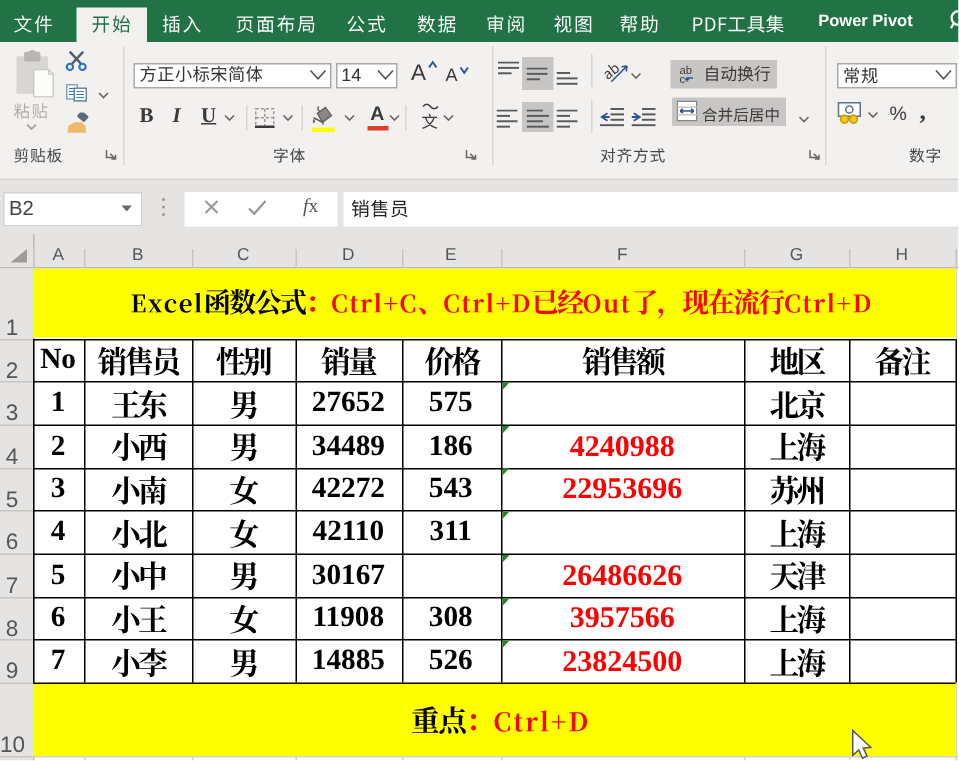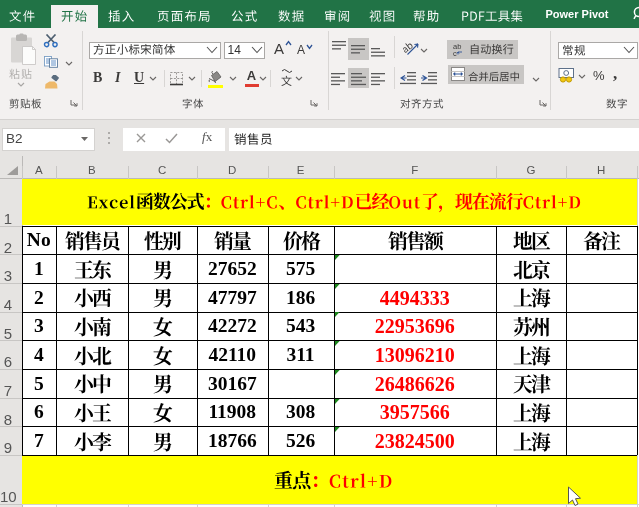--- a/index.html
+++ b/index.html
@@ -620,23 +620,23 @@
       <path d="M0 0 L4.6 0 L0 5 Z" fill="#1c871c"></path>
     </svg>
 <div style="position:absolute;left:21.5px;top:287.6px;width:34.5px;height:24.0px;font:bold 19.5px/1 &quot;Liberation Serif&quot;,serif;color:#000;text-align:center">2</div>
 <svg style="position:absolute;left:73.8px;top:283.3px;overflow:visible" width="38" height="28">
       <use href="#g102" fill="#000" transform="translate(0.00,22.57) scale(0.019800,-0.020520)"></use>
       <use href="#g103" fill="#000" transform="translate(18.00,22.57) scale(0.019800,-0.020520)"></use>
     </svg>
 <svg style="position:absolute;left:153.2px;top:283.3px;overflow:visible" width="20" height="28">
       <use href="#g99" fill="#000" transform="translate(0.00,22.57) scale(0.019800,-0.020520)"></use>
     </svg>
-<div style="position:absolute;left:197.0px;top:287.6px;width:70.5px;height:24.0px;font:bold 19.5px/1 &quot;Liberation Serif&quot;,serif;color:#000;text-align:center">47797</div>
+<div style="position:absolute;left:197.0px;top:287.6px;width:70.5px;height:24.0px;font:bold 19.5px/1 &quot;Liberation Serif&quot;,serif;color:#000;text-align:center">34489</div>
 <div style="position:absolute;left:267.5px;top:287.6px;width:66.0px;height:24.0px;font:bold 19.5px/1 &quot;Liberation Serif&quot;,serif;color:#000;text-align:center">186</div>
-<div style="position:absolute;left:333.5px;top:287.6px;width:162.5px;height:24.0px;font:bold 20px/1 &quot;Liberation Serif&quot;,serif;color:#fe0000;text-align:center">4494333</div>
+<div style="position:absolute;left:333.5px;top:287.6px;width:162.5px;height:24.0px;font:bold 20px/1 &quot;Liberation Serif&quot;,serif;color:#fe0000;text-align:center">4240988</div>
 <svg style="position:absolute;left:513.0px;top:283.3px;overflow:visible" width="38" height="28">
       <use href="#g104" fill="#000" transform="translate(0.00,22.57) scale(0.019800,-0.020520)"></use>
       <use href="#g105" fill="#000" transform="translate(18.00,22.57) scale(0.019800,-0.020520)"></use>
     </svg>
 <svg style="position:absolute;left:334.5px;top:283.7px;" width="6" height="6" viewBox="0 0 6 6">
       <path d="M0 0 L4.6 0 L0 5 Z" fill="#1c871c"></path>
     </svg>
 <div style="position:absolute;left:21.5px;top:316.3px;width:34.5px;height:24.0px;font:bold 19.5px/1 &quot;Liberation Serif&quot;,serif;color:#000;text-align:center">3</div>
 <svg style="position:absolute;left:73.8px;top:312.0px;overflow:visible" width="38" height="28">
       <use href="#g102" fill="#000" transform="translate(0.00,22.57) scale(0.019800,-0.020520)"></use>
@@ -658,21 +658,20 @@
 <div style="position:absolute;left:21.5px;top:345.0px;width:34.5px;height:24.0px;font:bold 19.5px/1 &quot;Liberation Serif&quot;,serif;color:#000;text-align:center">4</div>
 <svg style="position:absolute;left:73.8px;top:340.7px;overflow:visible" width="38" height="28">
       <use href="#g102" fill="#000" transform="translate(0.00,22.57) scale(0.019800,-0.020520)"></use>
       <use href="#g100" fill="#000" transform="translate(18.00,22.57) scale(0.019800,-0.020520)"></use>
     </svg>
 <svg style="position:absolute;left:153.2px;top:340.7px;overflow:visible" width="20" height="28">
       <use href="#g107" fill="#000" transform="translate(0.00,22.57) scale(0.019800,-0.020520)"></use>
     </svg>
 <div style="position:absolute;left:197.0px;top:345.0px;width:70.5px;height:24.0px;font:bold 19.5px/1 &quot;Liberation Serif&quot;,serif;color:#000;text-align:center">42110</div>
 <div style="position:absolute;left:267.5px;top:345.0px;width:66.0px;height:24.0px;font:bold 19.5px/1 &quot;Liberation Serif&quot;,serif;color:#000;text-align:center">311</div>
-<div style="position:absolute;left:333.5px;top:345.0px;width:162.5px;height:24.0px;font:bold 20px/1 &quot;Liberation Serif&quot;,serif;color:#fe0000;text-align:center">13096210</div>
 <svg style="position:absolute;left:513.0px;top:340.7px;overflow:visible" width="38" height="28">
       <use href="#g104" fill="#000" transform="translate(0.00,22.57) scale(0.019800,-0.020520)"></use>
       <use href="#g105" fill="#000" transform="translate(18.00,22.57) scale(0.019800,-0.020520)"></use>
     </svg>
 <svg style="position:absolute;left:334.5px;top:341.1px;" width="6" height="6" viewBox="0 0 6 6">
       <path d="M0 0 L4.6 0 L0 5 Z" fill="#1c871c"></path>
     </svg>
 <div style="position:absolute;left:21.5px;top:373.7px;width:34.5px;height:24.0px;font:bold 19.5px/1 &quot;Liberation Serif&quot;,serif;color:#000;text-align:center">5</div>
 <svg style="position:absolute;left:73.8px;top:369.4px;overflow:visible" width="38" height="28">
       <use href="#g102" fill="#000" transform="translate(0.00,22.57) scale(0.019800,-0.020520)"></use>
@@ -709,21 +708,21 @@
       <path d="M0 0 L4.6 0 L0 5 Z" fill="#1c871c"></path>
     </svg>
 <div style="position:absolute;left:21.5px;top:431.1px;width:34.5px;height:24.0px;font:bold 19.5px/1 &quot;Liberation Serif&quot;,serif;color:#000;text-align:center">7</div>
 <svg style="position:absolute;left:73.8px;top:426.8px;overflow:visible" width="38" height="28">
       <use href="#g102" fill="#000" transform="translate(0.00,22.57) scale(0.019800,-0.020520)"></use>
       <use href="#g113" fill="#000" transform="translate(18.00,22.57) scale(0.019800,-0.020520)"></use>
     </svg>
 <svg style="position:absolute;left:153.2px;top:426.8px;overflow:visible" width="20" height="28">
       <use href="#g99" fill="#000" transform="translate(0.00,22.57) scale(0.019800,-0.020520)"></use>
     </svg>
-<div style="position:absolute;left:197.0px;top:431.1px;width:70.5px;height:24.0px;font:bold 19.5px/1 &quot;Liberation Serif&quot;,serif;color:#000;text-align:center">18766</div>
+<div style="position:absolute;left:197.0px;top:431.1px;width:70.5px;height:24.0px;font:bold 19.5px/1 &quot;Liberation Serif&quot;,serif;color:#000;text-align:center">14885</div>
 <div style="position:absolute;left:267.5px;top:431.1px;width:66.0px;height:24.0px;font:bold 19.5px/1 &quot;Liberation Serif&quot;,serif;color:#000;text-align:center">526</div>
 <div style="position:absolute;left:333.5px;top:431.1px;width:162.5px;height:24.0px;font:bold 20px/1 &quot;Liberation Serif&quot;,serif;color:#fe0000;text-align:center">23824500</div>
 <svg style="position:absolute;left:513.0px;top:426.8px;overflow:visible" width="38" height="28">
       <use href="#g104" fill="#000" transform="translate(0.00,22.57) scale(0.019800,-0.020520)"></use>
       <use href="#g105" fill="#000" transform="translate(18.00,22.57) scale(0.019800,-0.020520)"></use>
     </svg>
 <svg style="position:absolute;left:334.5px;top:427.2px;" width="6" height="6" viewBox="0 0 6 6">
       <path d="M0 0 L4.6 0 L0 5 Z" fill="#1c871c"></path>
     </svg>
 <svg style="position:absolute;left:567.0px;top:486.0px;" width="16" height="22" viewBox="0 0 16 22">

